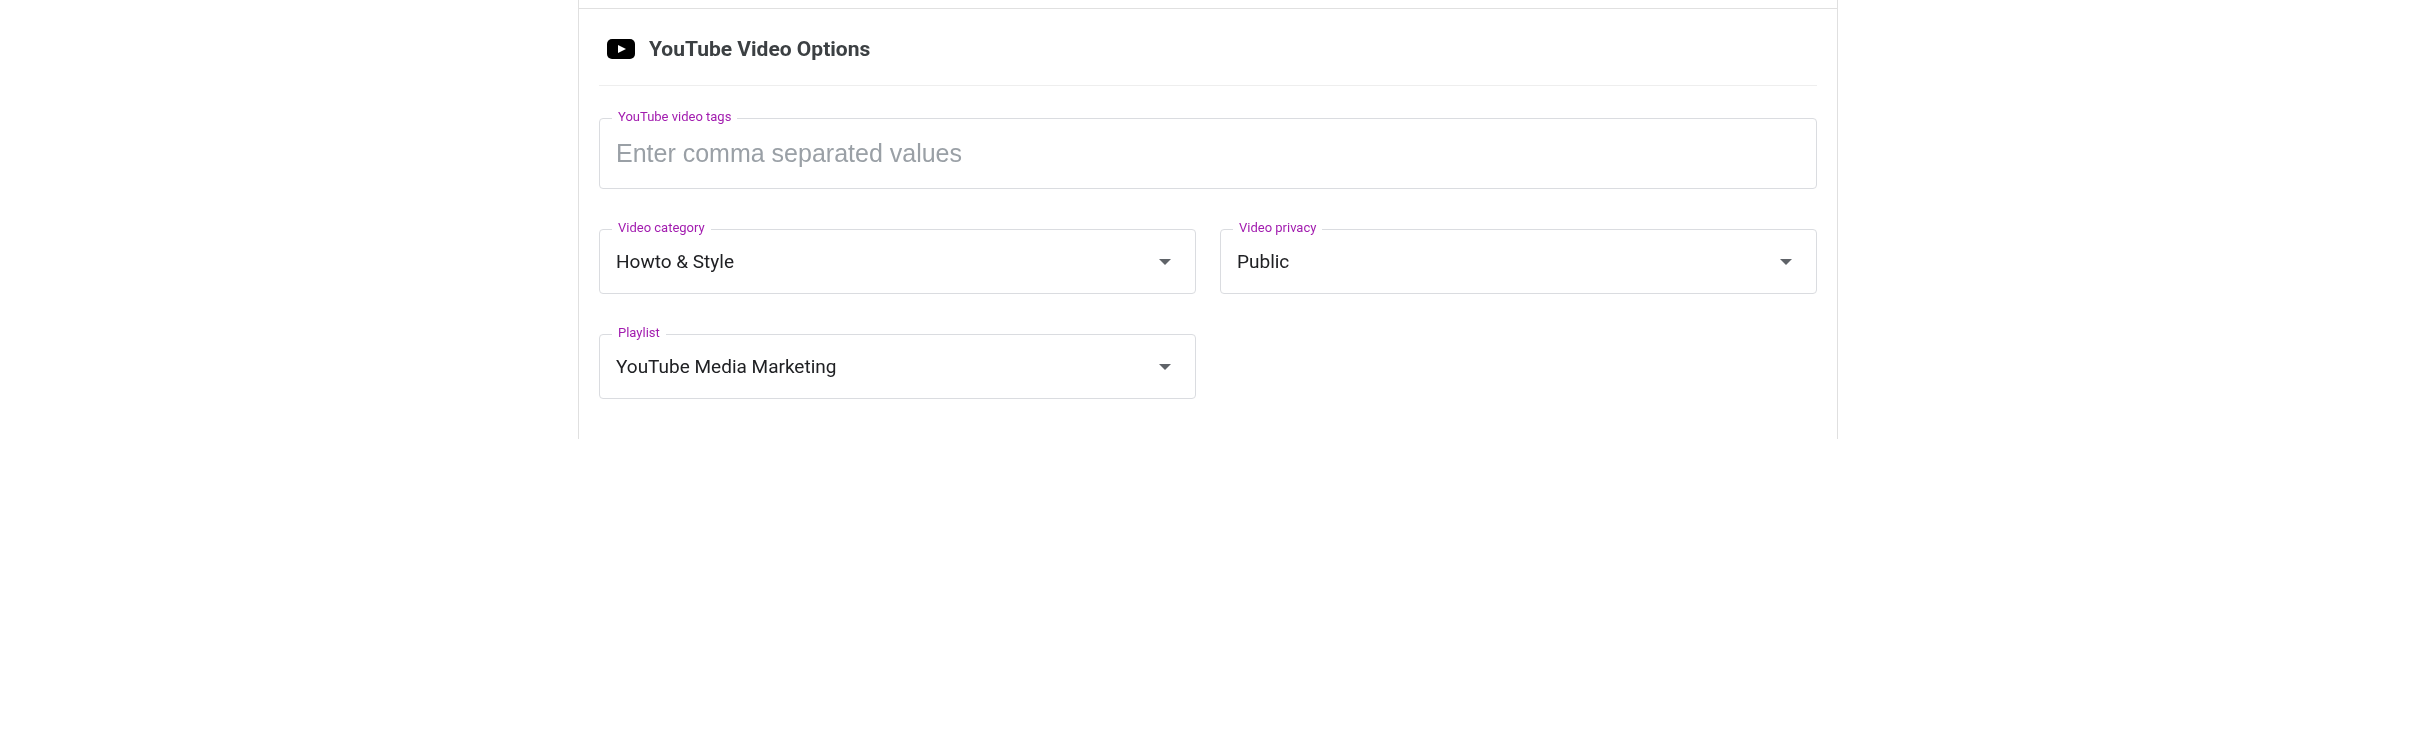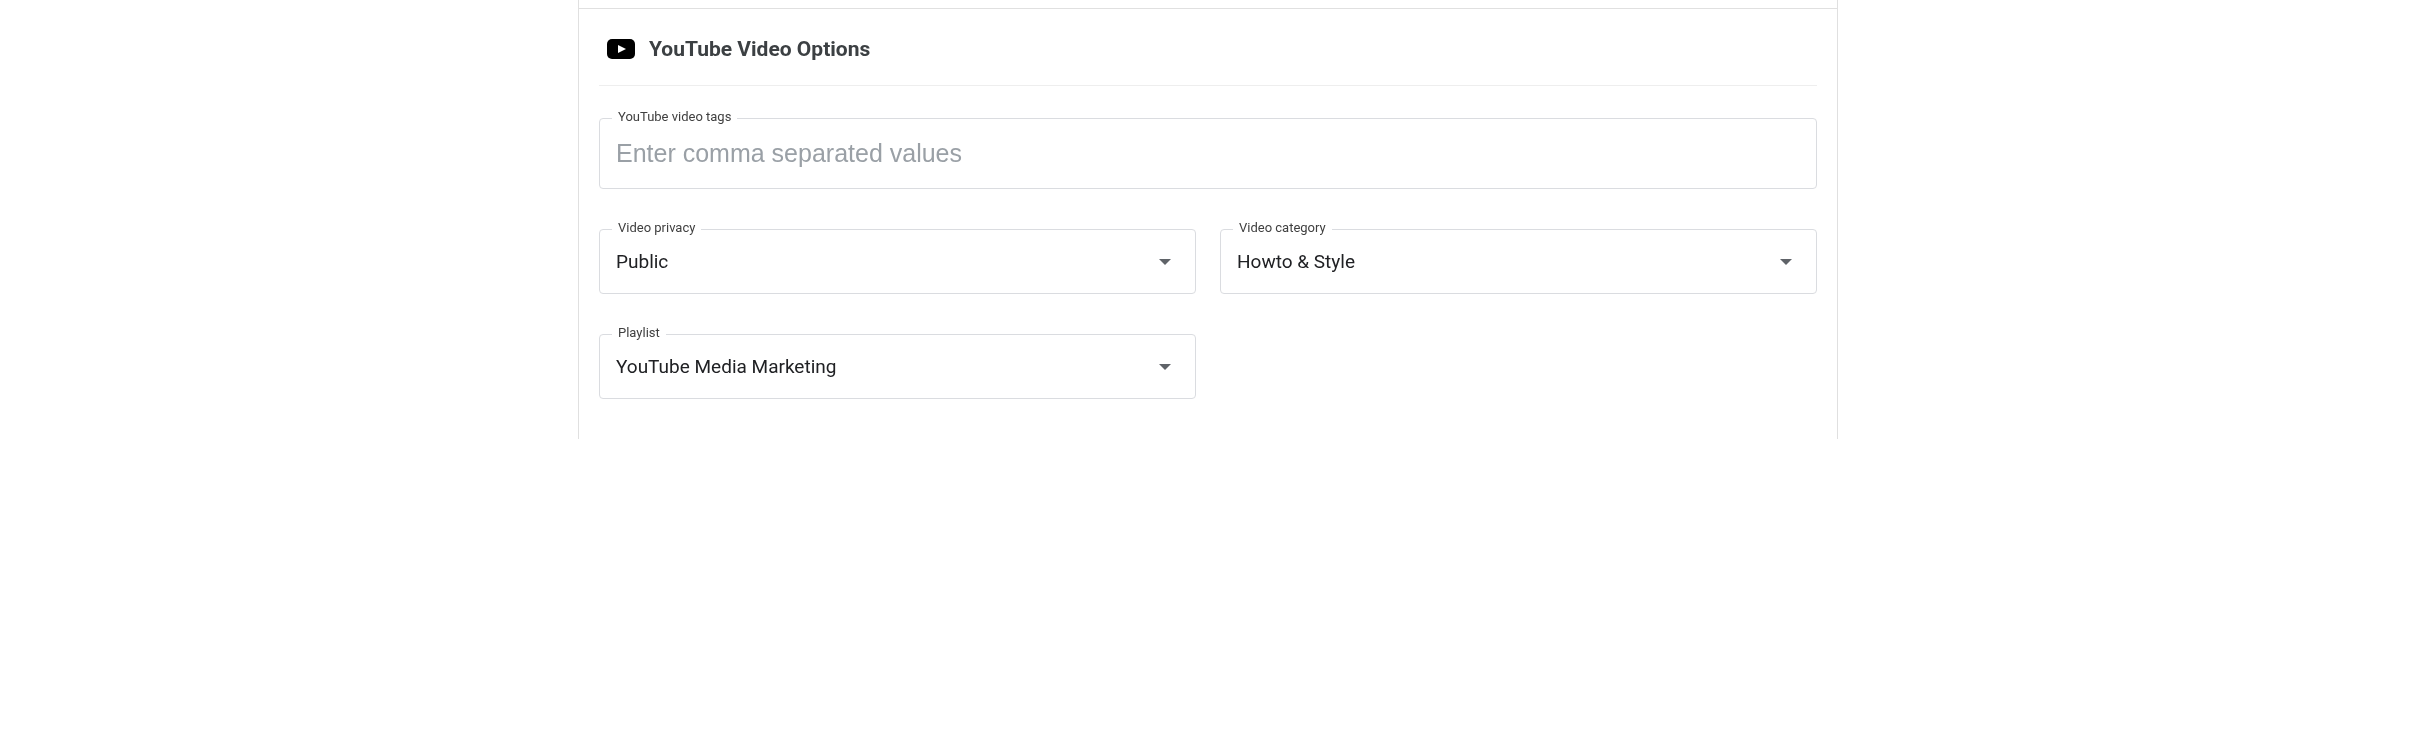--- a/index.html
+++ b/index.html
@@ -58,21 +58,21 @@
       padding: 20px 16px;
       background: #fff;
     }
     .field-label {
       position: absolute;
       top: -10px;
       left: 12px;
       background: #fff;
       padding: 0 6px;
       font-size: 13px;
-      color: #404040;
+      color: #a21caf;
     }
     .field-input {
       width: 100%;
       border: none;
       outline: none;
       font-size: 25px;
       color: #202124;
       background: transparent;
     }
     .field-input::placeholder {
@@ -134,29 +134,29 @@
 
     <div class="form-area">
       <div class="field full-width">
         <span class="field-label">YouTube video tags</span>
         <input type="text" class="field-input" placeholder="Enter comma separated values" style="">
       </div>
 
       <div class="row">
         <div class="col">
           <div class="field field-select">
-            <span class="field-label">Video privacy</span>
-            <span class="field-select-value">Public</span>
+            <span class="field-label">Video category</span>
+            <span class="field-select-value">Howto &amp; Style</span>
             <span class="dropdown-icon"></span>
           </div>
         </div>
         <div class="col">
           <div class="field field-select">
-            <span class="field-label">Video category</span>
-            <span class="field-select-value">Howto &amp; Style</span>
+            <span class="field-label">Video privacy</span>
+            <span class="field-select-value">Public</span>
             <span class="dropdown-icon"></span>
           </div>
         </div>
       </div>
 
       <div class="half-row">
         <div class="half-col">
           <div class="field field-select">
             <span class="field-label">Playlist</span>
             <span class="field-select-value">YouTube Media Marketing</span>

